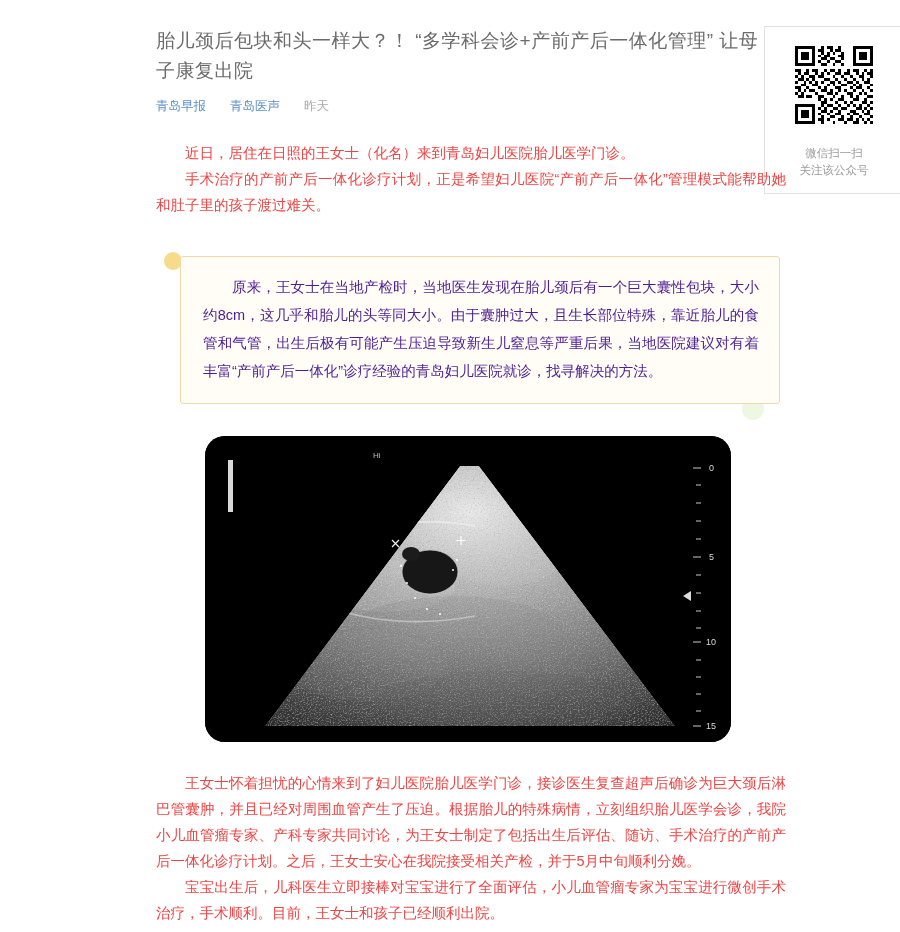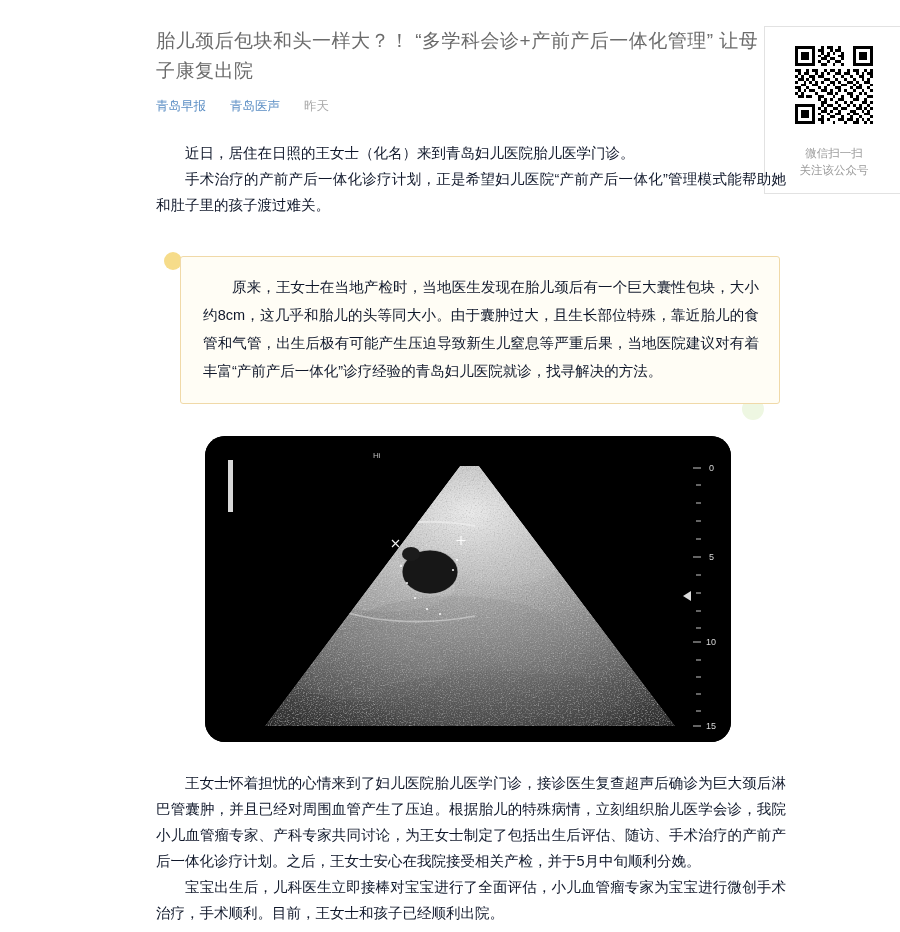--- a/index.html
+++ b/index.html
@@ -84,41 +84,41 @@
   
   .body-block {
     position: absolute;
     left: 108px;
     top: 140px;
     width: 630px;
   }
   .para {
     font-size: 14.5px;
     line-height: 26px;
-    color: #0f172a;
+    color: #ef4444;
     text-indent: 2em;
     margin: 0 0 0 0;
     text-align: justify;
   }
 
   
   .callout {
     position: absolute;
     left: 132px;
     top: 256px;
     width: 600px;
     border: 1px solid #f0d9a8;
     background: #fffdf5;
     border-radius: 3px;
     padding: 16px 20px 18px 22px;
   }
   .callout-text {
     font-size: 14.5px;
     line-height: 28px;
-    color: #0f172a;
+    color: #4c1d95;
     text-indent: 2em;
     text-align: justify;
     margin: 0;
   }
   .dot-yellow {
     position: absolute;
     left: 116px;
     top: 252px;
     width: 18px;
     height: 18px;

